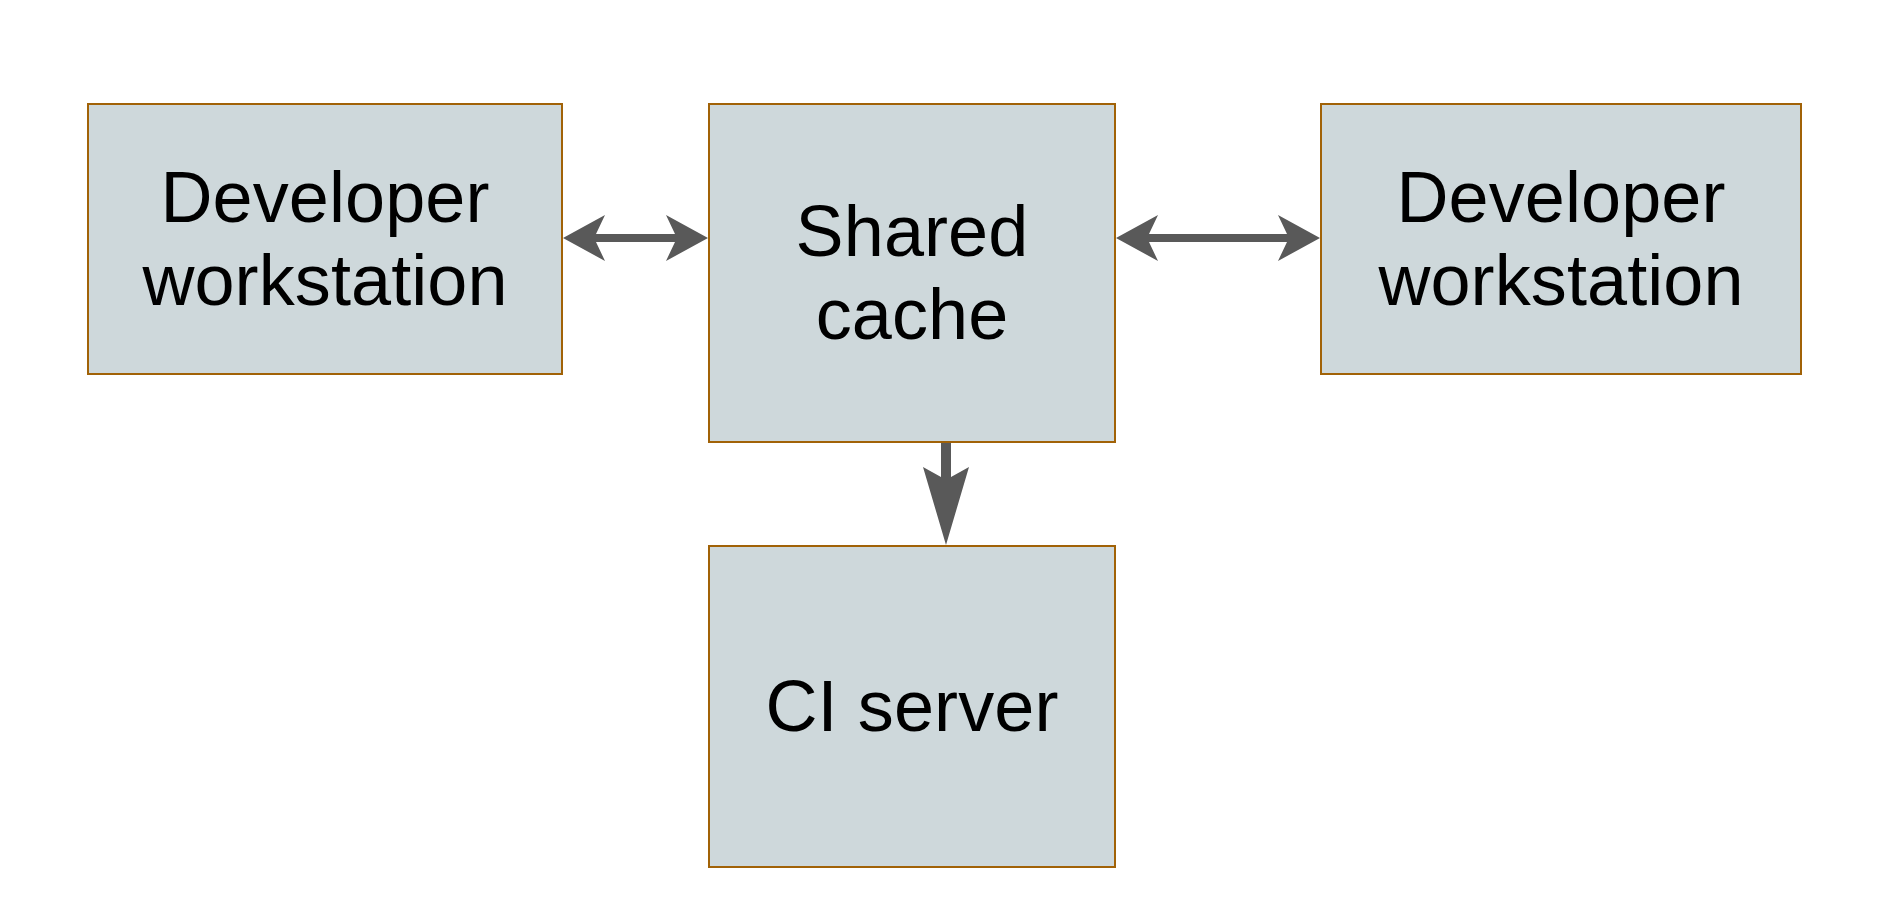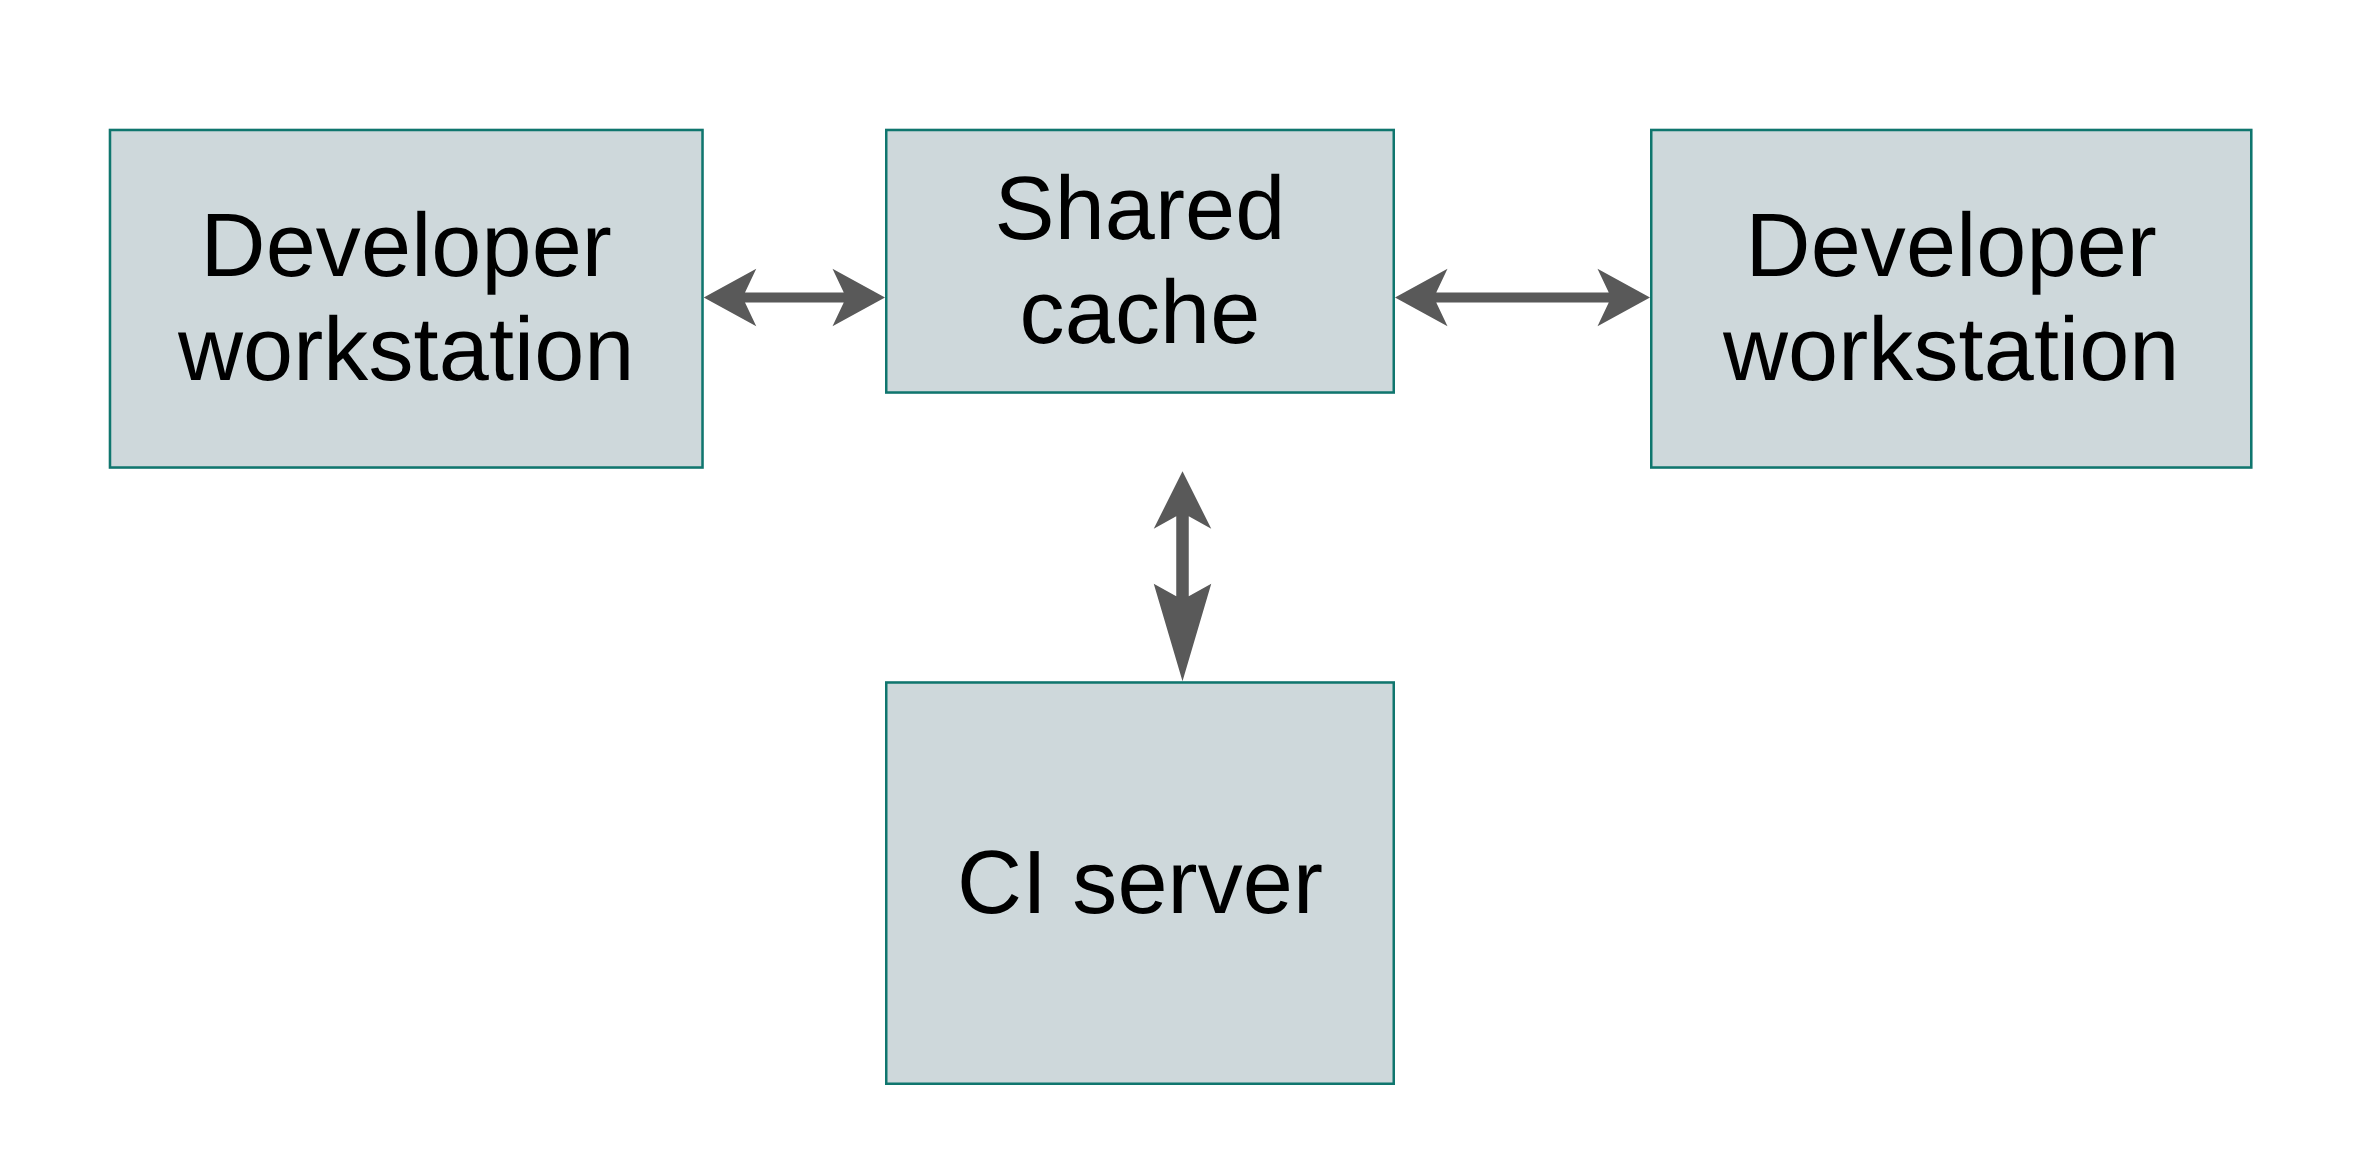--- a/index.html
+++ b/index.html
@@ -19,39 +19,39 @@
     height: 922px;
     background: #ffffff;
     overflow: hidden;
   }
 
   
   .node {
     position: absolute;
     box-sizing: border-box;
     background: #ced8db;
-    border: 2px solid #0f766e;
+    border: 2px solid #a16207;
     display: flex;
     align-items: center;
     justify-content: center;
     text-align: center;
   }
   .node-label {
     color: #000000;
     font-size: 72px;
     line-height: 1.15;
     font-weight: 400;
     letter-spacing: 0.1px;
     white-space: pre-line;
     padding: 0 6px;
   }
 
   
   #node-dev-left   { left: 87px;   top: 103px; width: 476px; height: 272px; }
-  #node-shared     { left: 708px;  top: 103px; width: 408px; height: 212px; }
+  #node-shared     { left: 708px;  top: 103px; width: 408px; height: 340px; }
   #node-dev-right  { left: 1320px; top: 103px; width: 482px; height: 272px; }
   #node-ci         { left: 708px;  top: 545px; width: 408px; height: 323px; }
 
   
   #connectors {
     position: absolute;
     left: 0;
     top: 0;
     width: 1900px;
     height: 922px;

